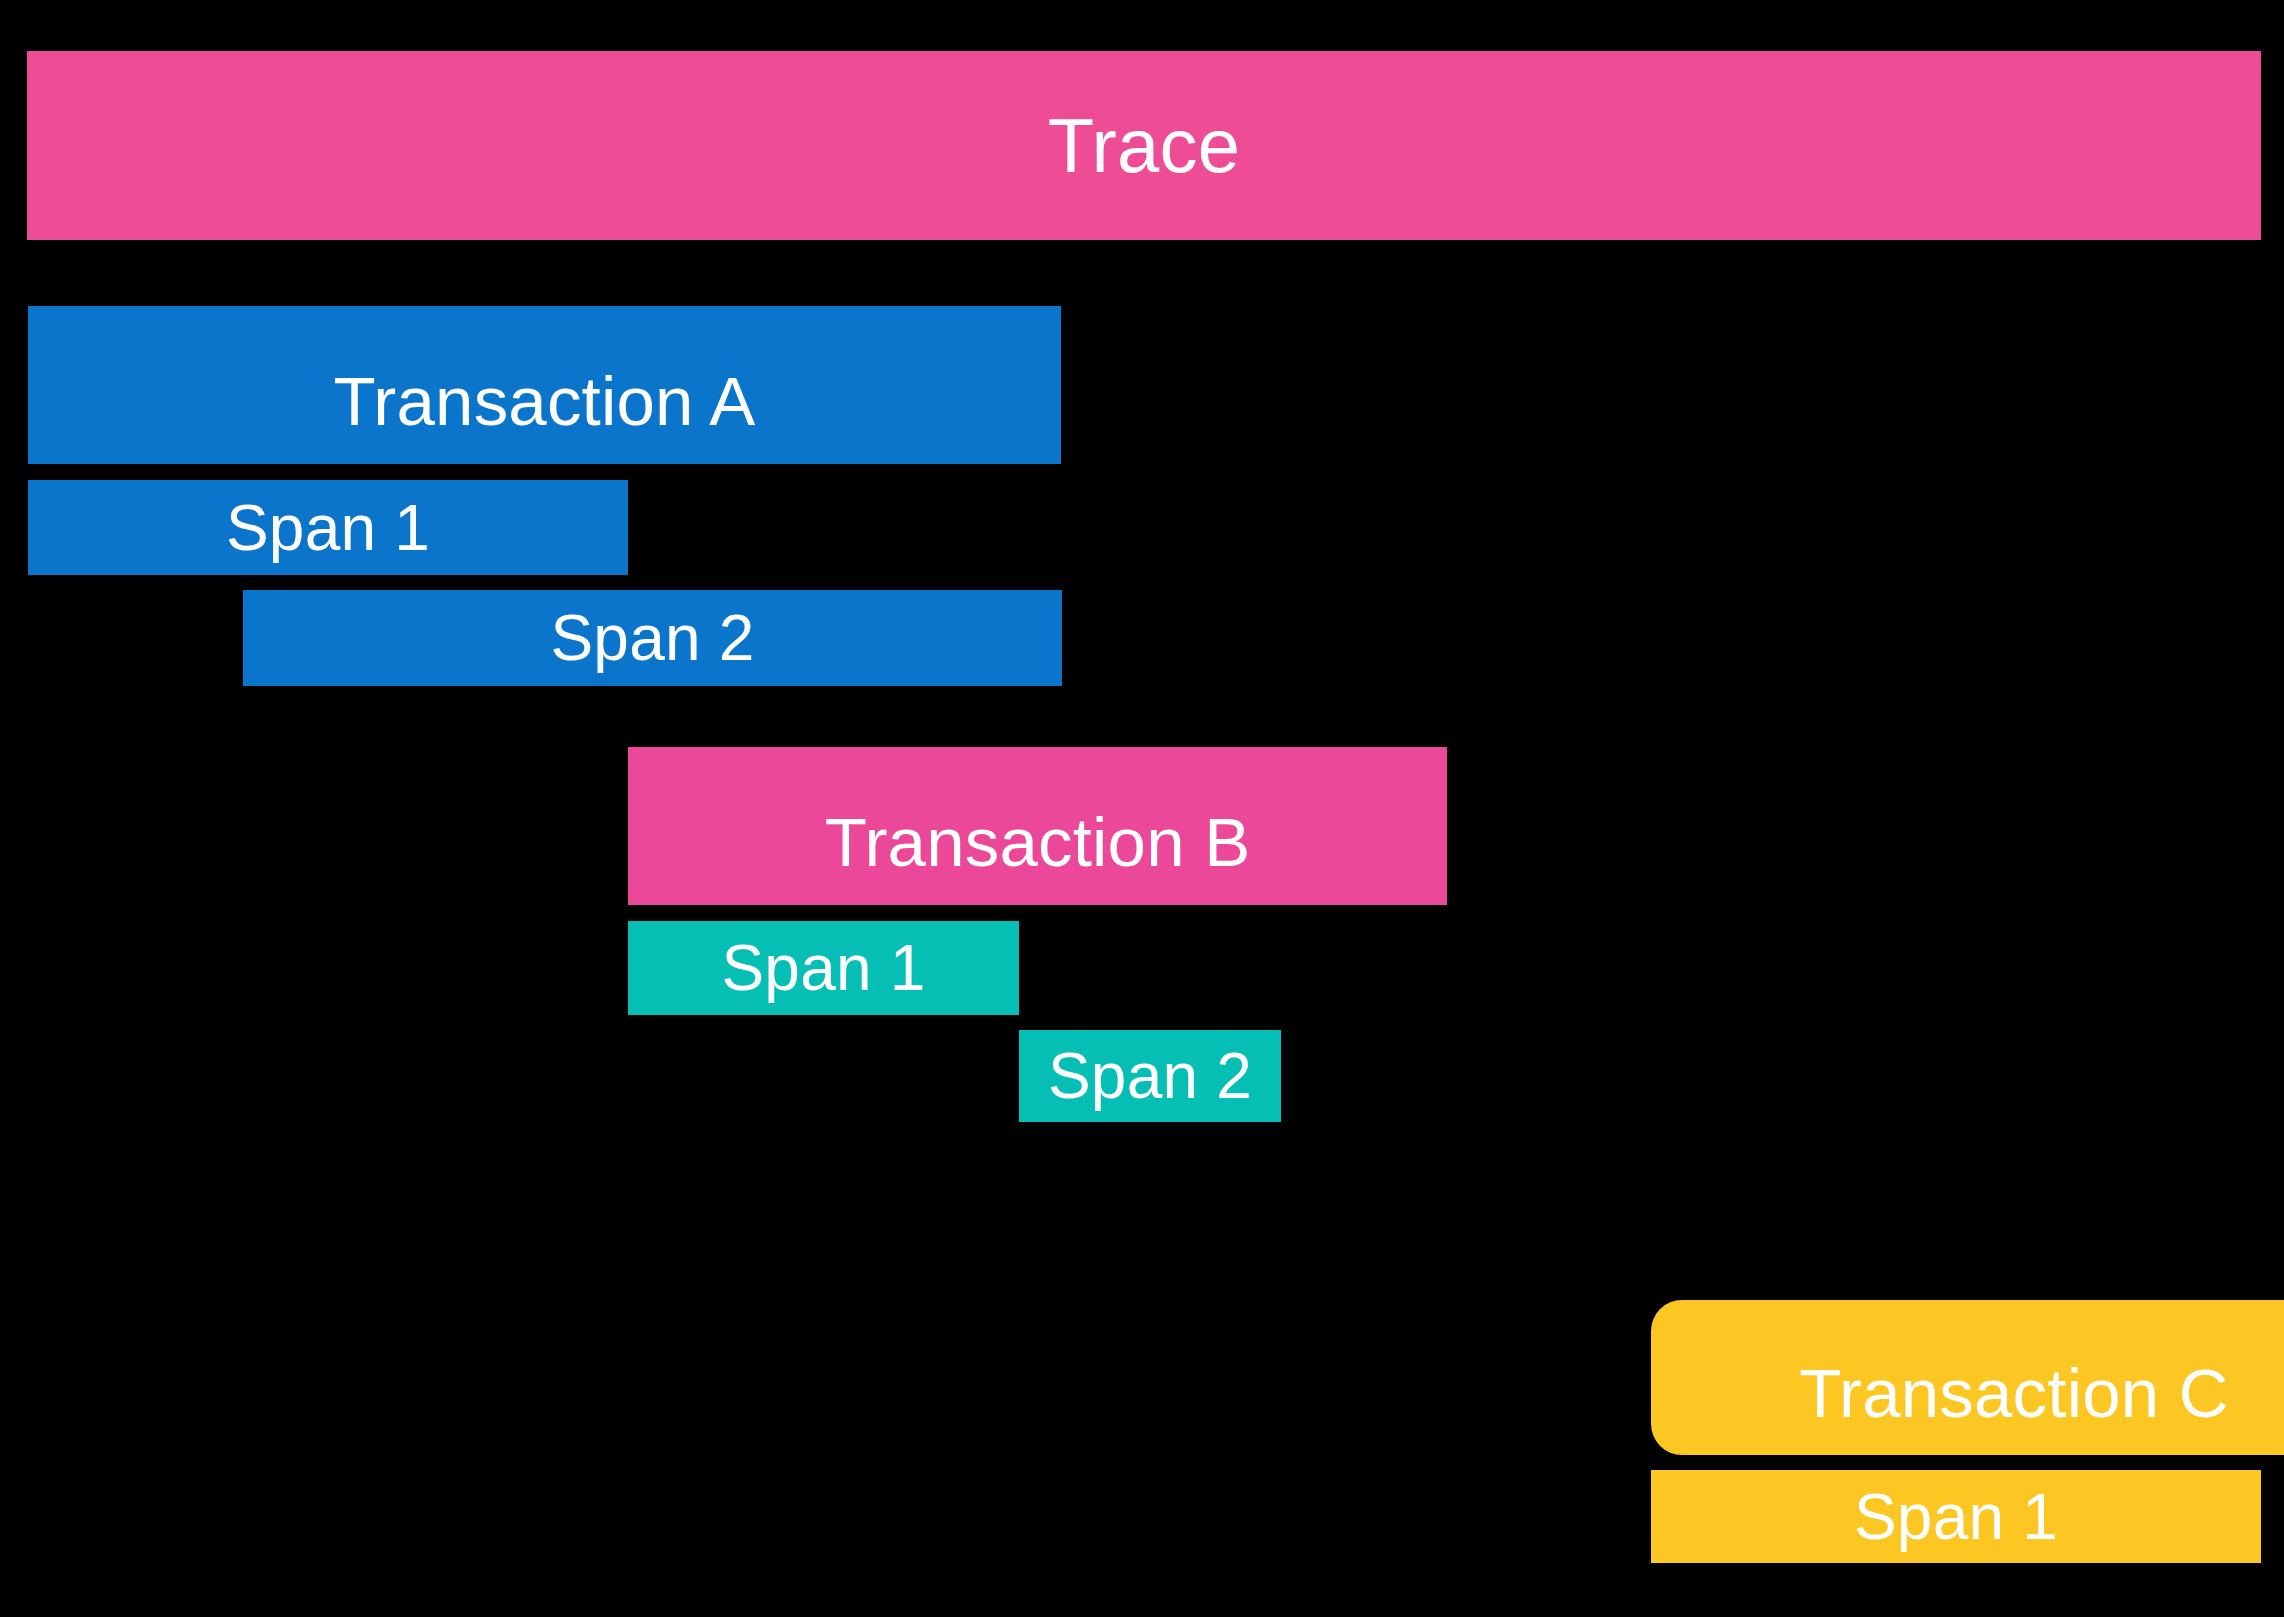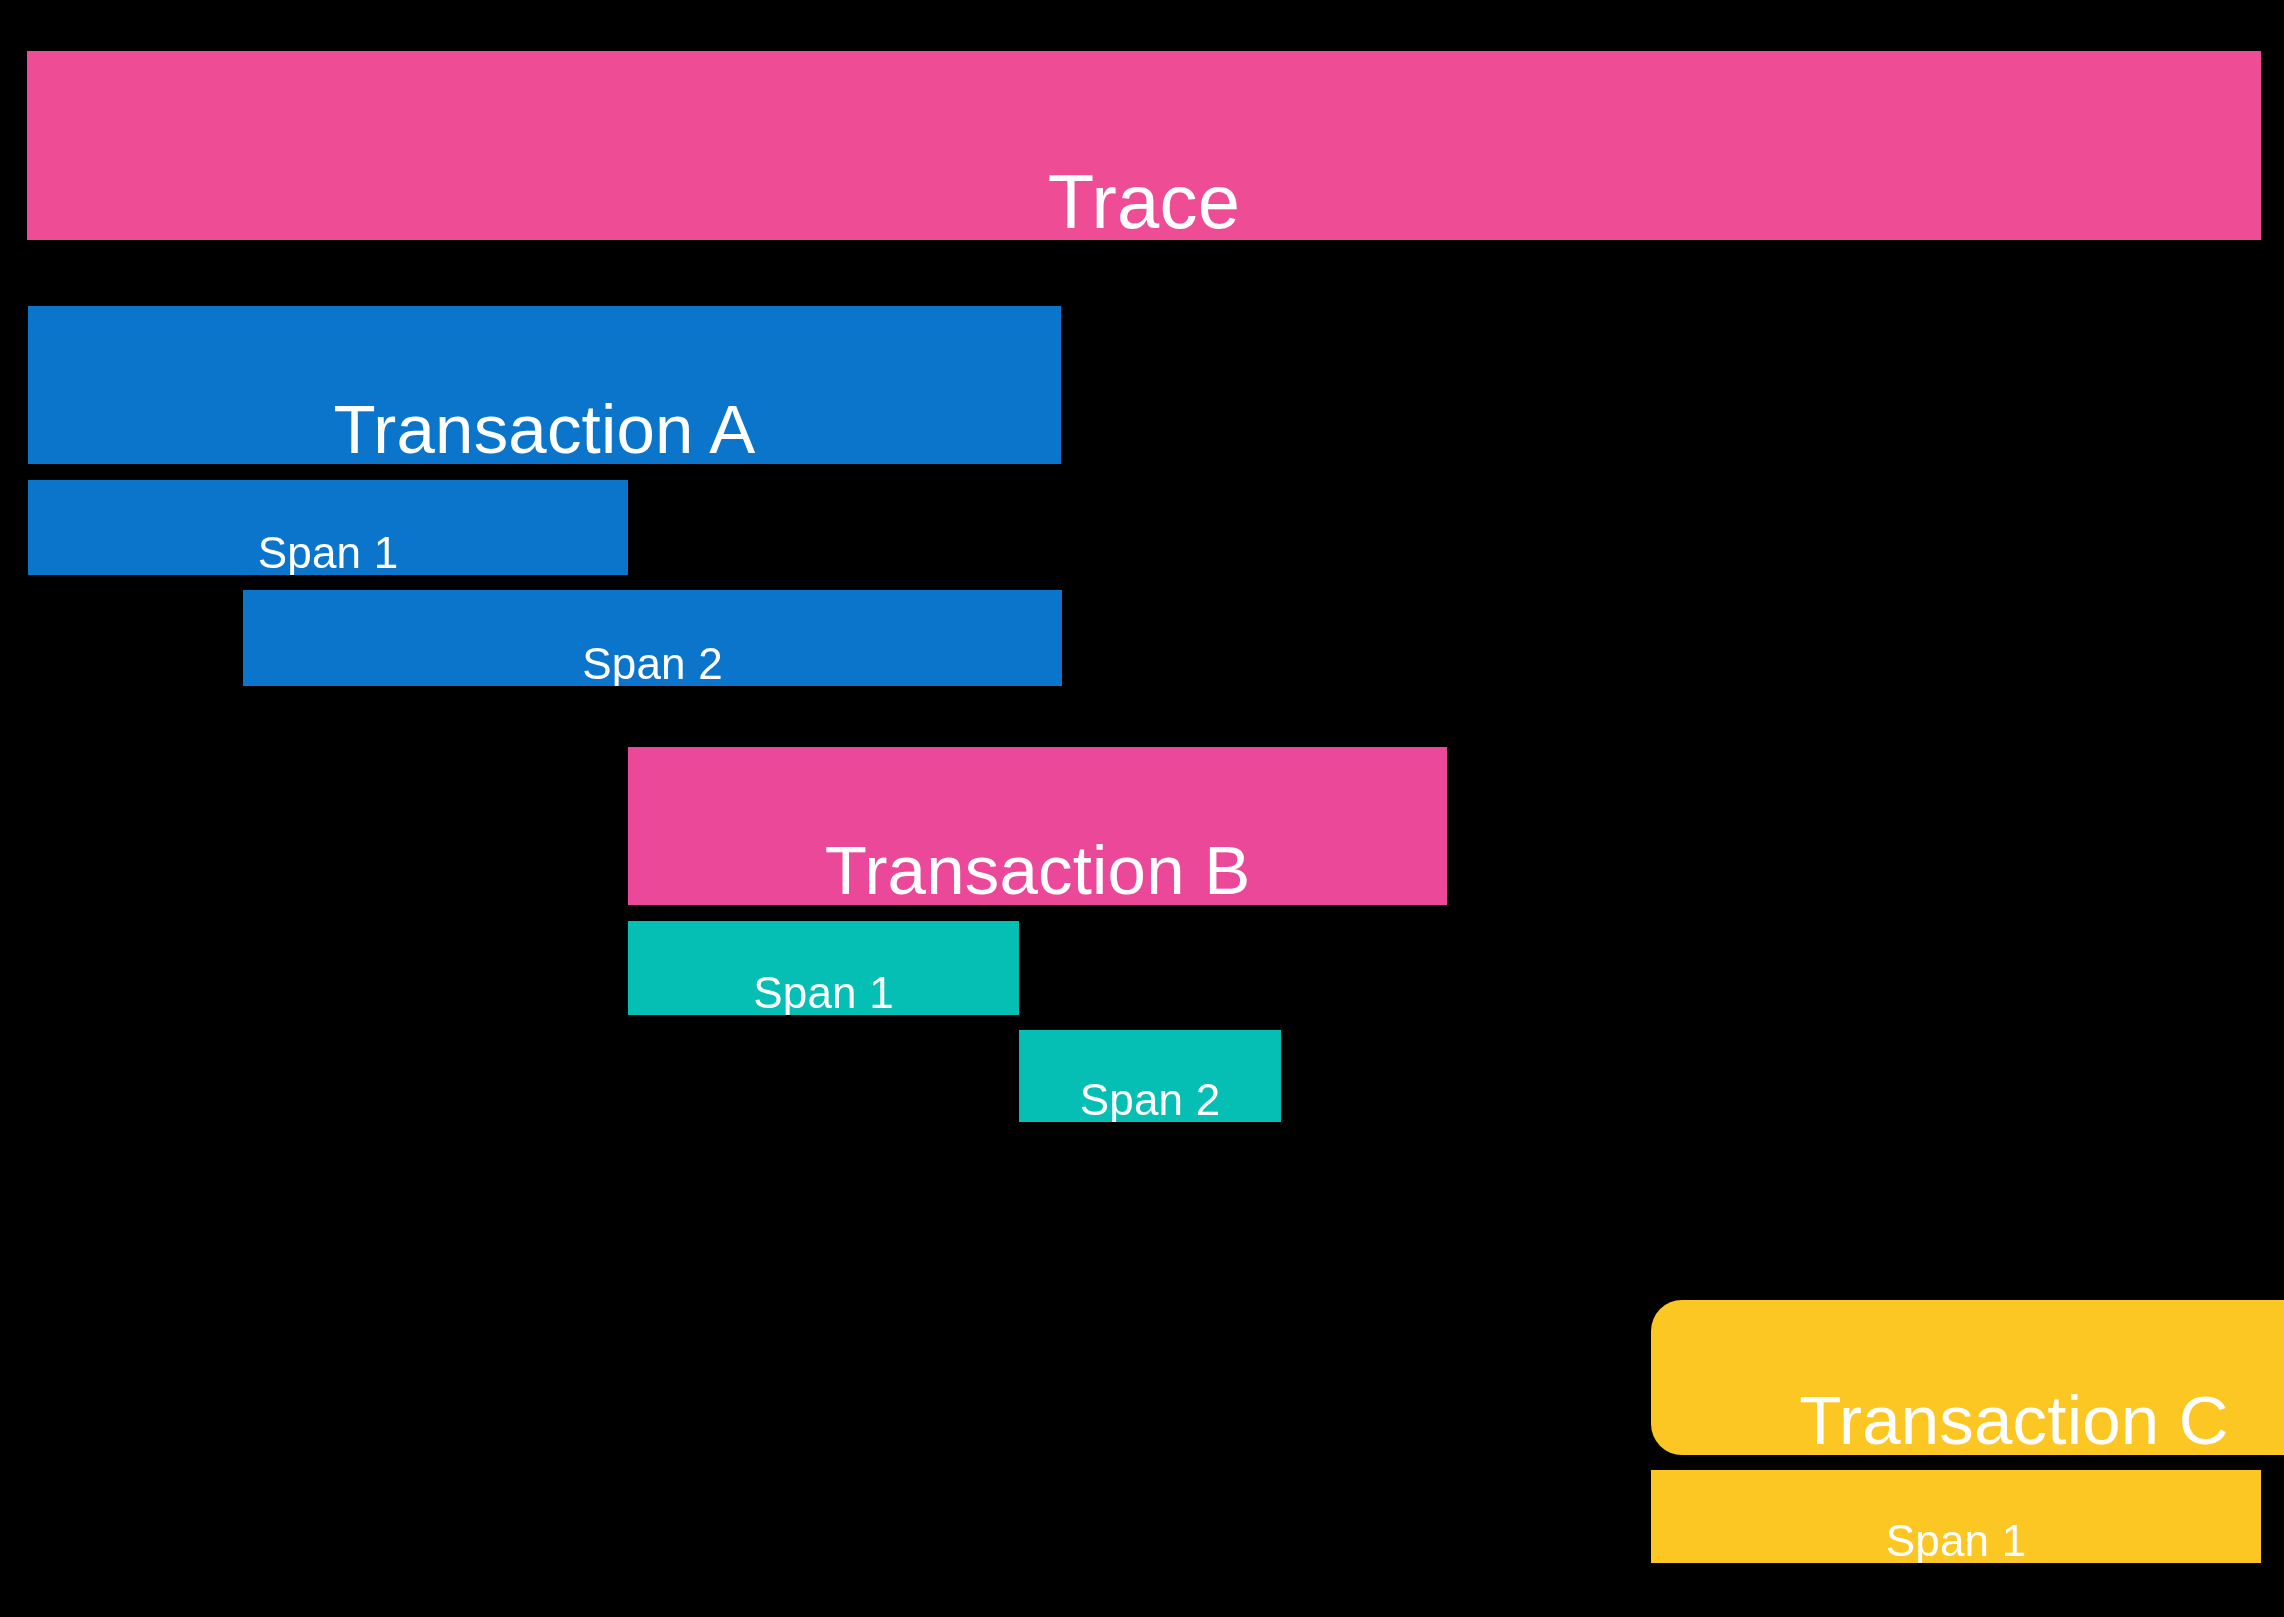--- a/index.html
+++ b/index.html
@@ -12,36 +12,36 @@
     position: relative;
     width: 2284px;
     height: 1618px;
     background: #000000;
     overflow: hidden;
     font-family: "Liberation Sans", sans-serif;
   }
   .bar {
     position: absolute;
     display: flex;
-    align-items: flex-end;
+    align-items: center;
     justify-content: center;
     box-sizing: border-box;
     color: #ffffff;
     white-space: nowrap;
     line-height: 1;
     overflow: hidden;
   }
   .bar-label {
     color: #ffffff;
     font-weight: 400;
     letter-spacing: 0.2px;
   }
   .lvl-trace   .bar-label { font-size: 76px; }
   .lvl-txn     .bar-label { font-size: 69px; margin-top: 32px; }
-  .lvl-span    .bar-label { font-size: 44px; }
+  .lvl-span    .bar-label { font-size: 64px; }
 </style>
 </head>
 <body>
 
 <div id="stage" style="width: 2284px; height: 1618px; background: rgb(0, 0, 0);">
     <div class="bar lvl-trace" style="left: 27px; top: 51px; width: 2234px; height: 189px; background: rgb(238, 76, 148);">
       <span class="bar-label">Trace</span>
     </div>
     <div class="bar lvl-txn" style="left: 28px; top: 306px; width: 1033px; height: 158px; background: rgb(11, 117, 204);">
       <span class="bar-label">Transaction A</span>

